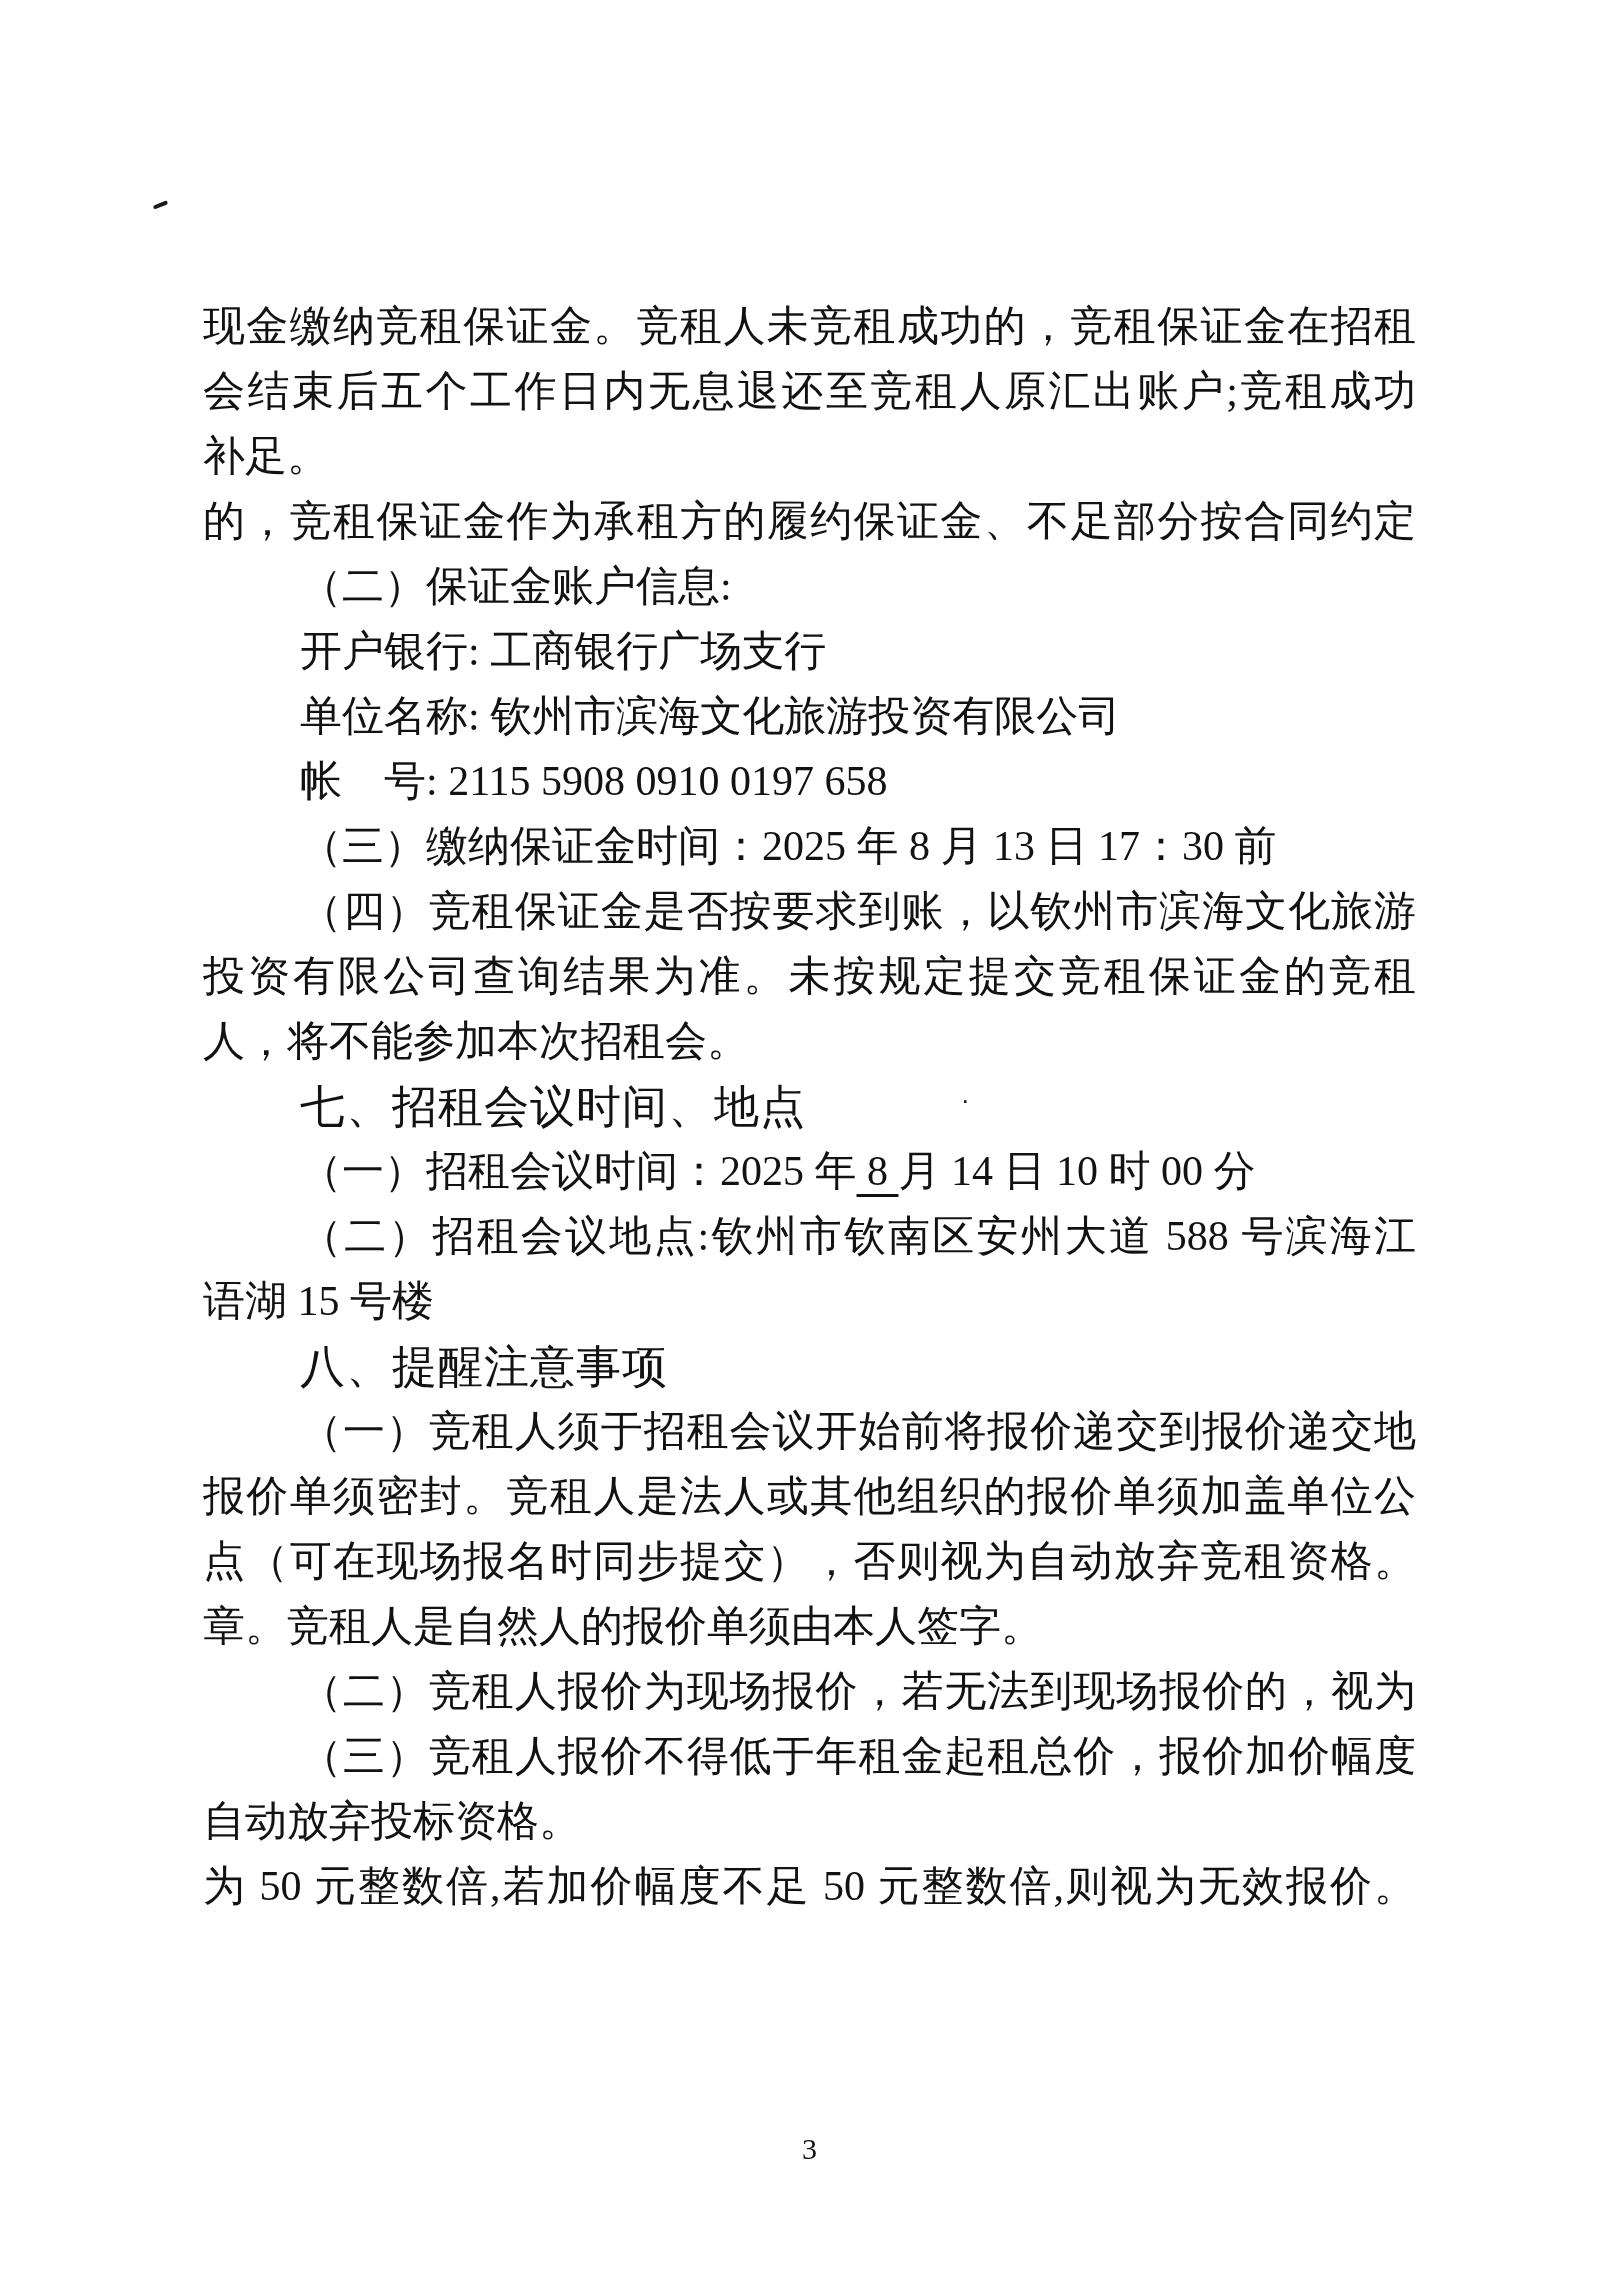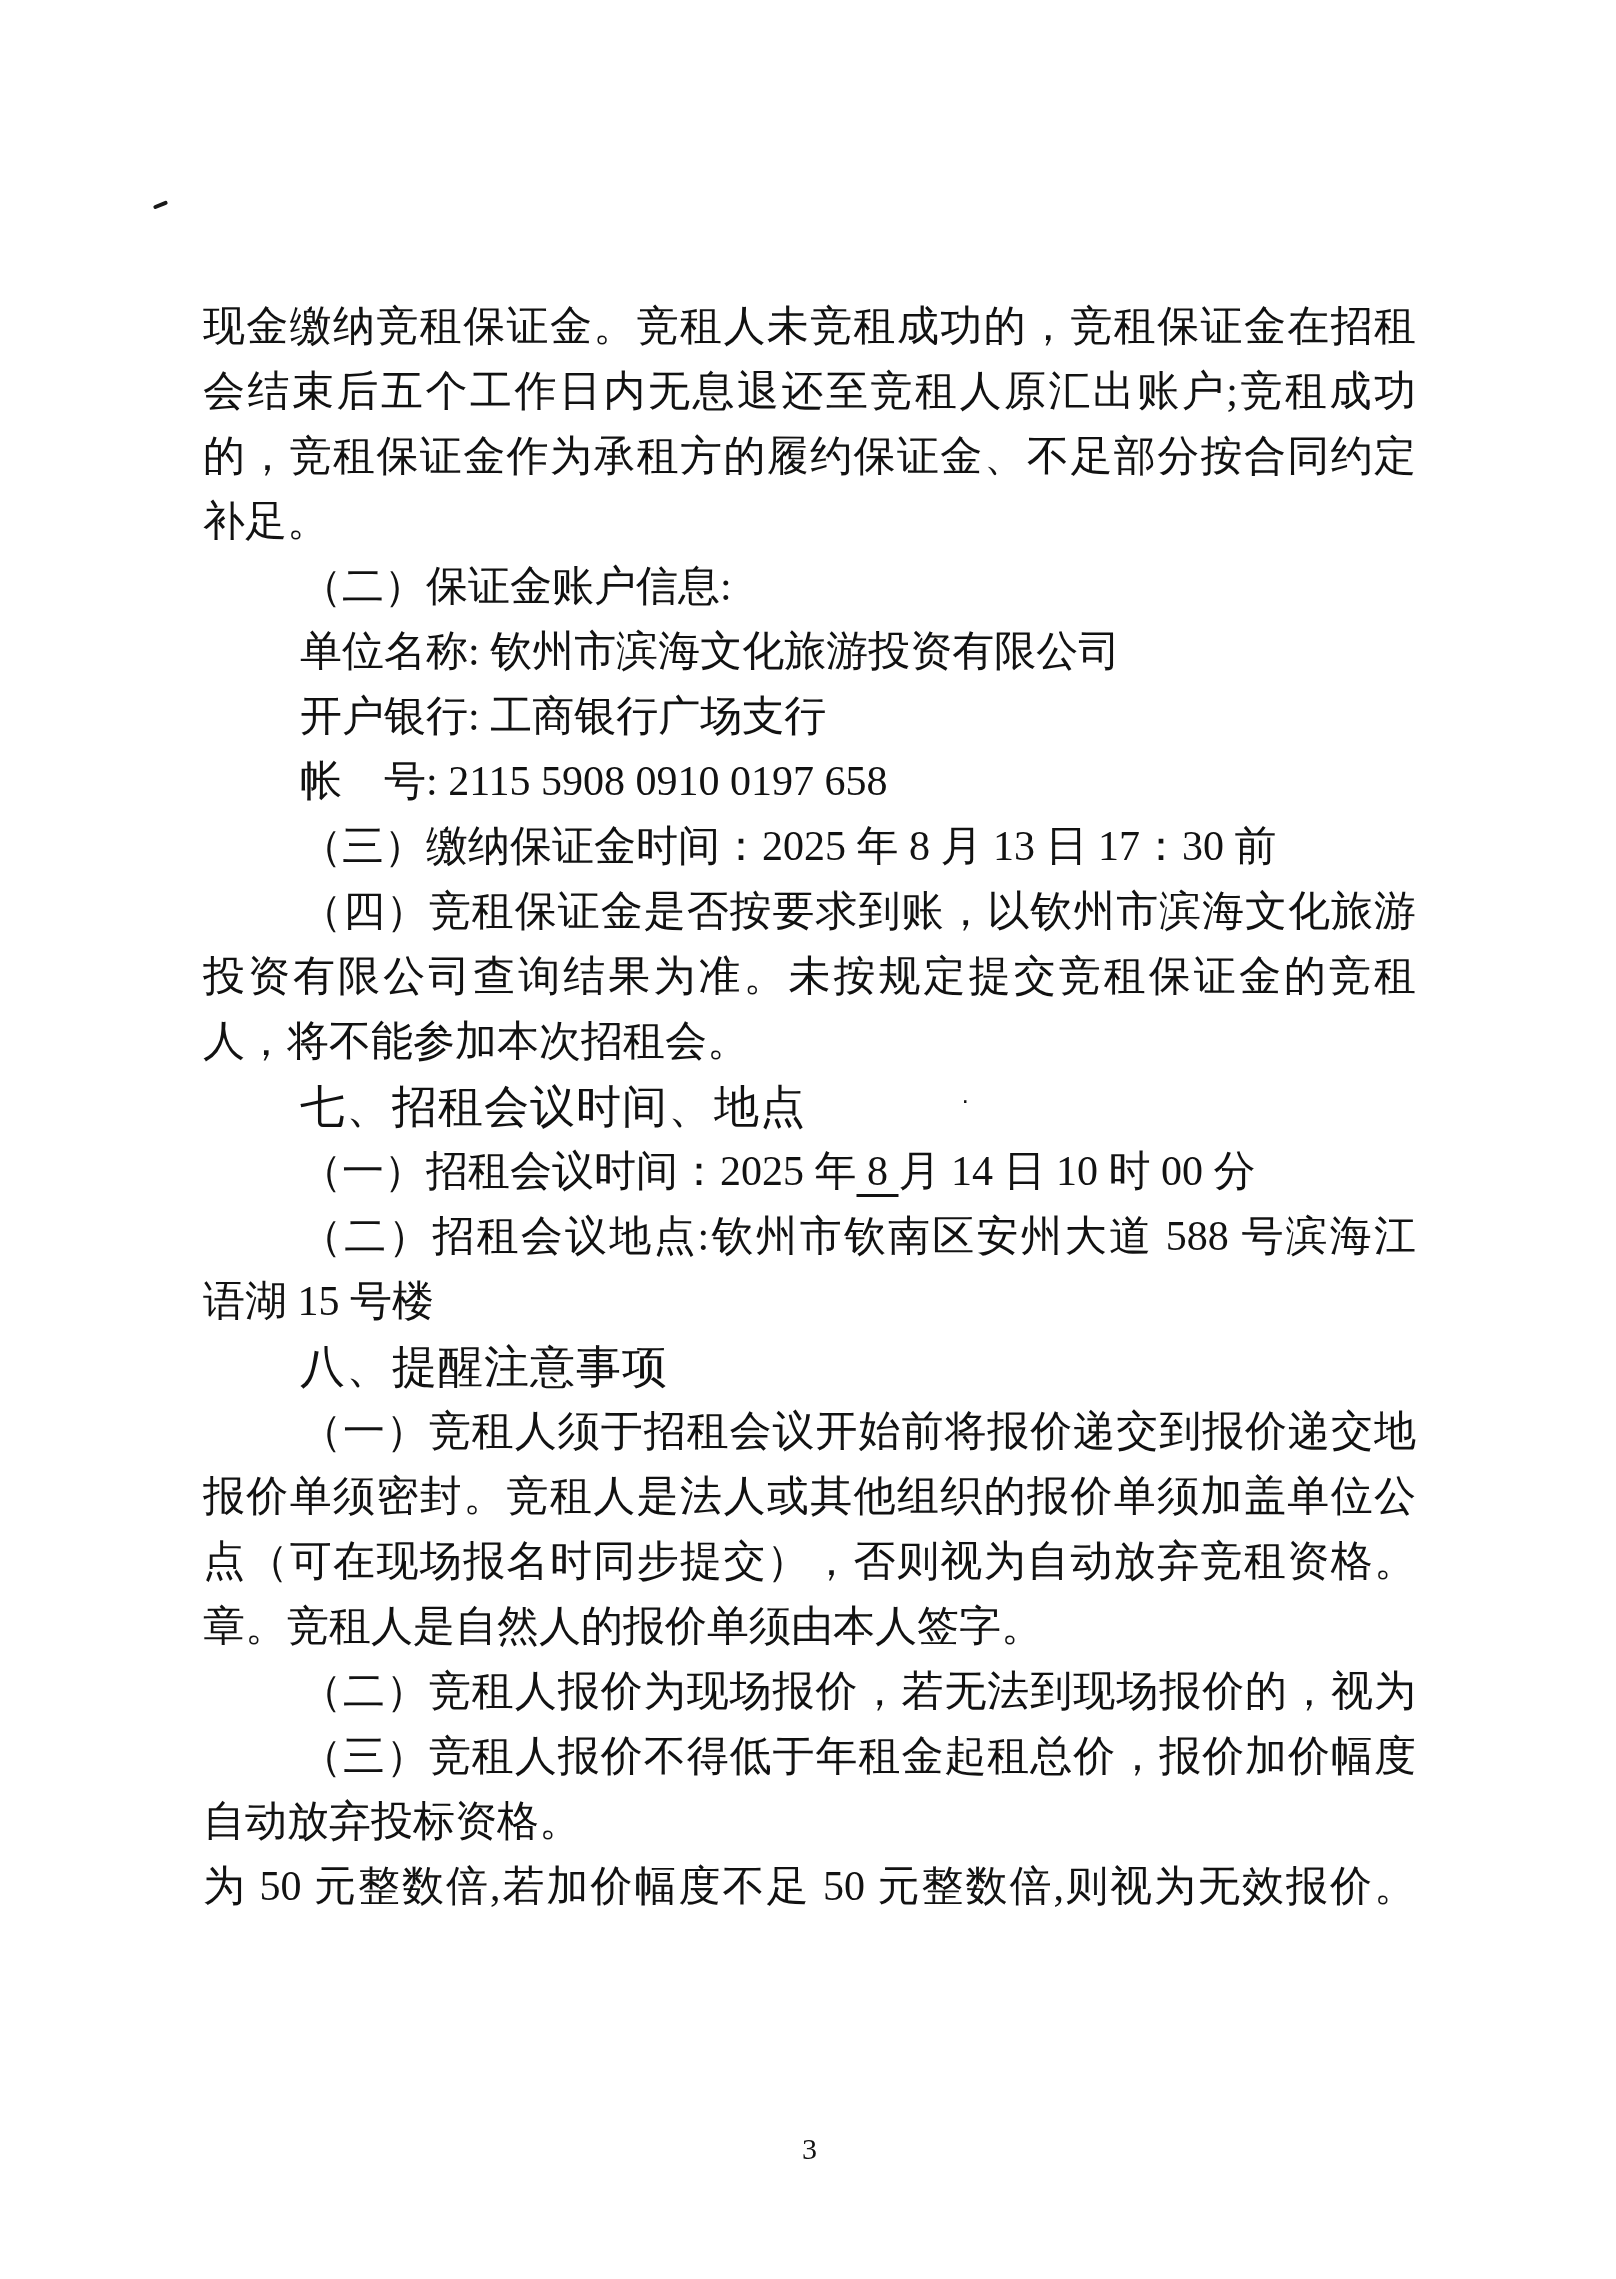--- a/index.html
+++ b/index.html
@@ -61,25 +61,25 @@
   }
 </style>
 </head>
 <body>
 
 <div class="page">
   <div class="stray-dash"></div>
   <div class="doc-body">
       <div class="line fill">现金缴纳竞租保证金。竞租人未竞租成功的，竞租保证金在招租</div>
       <div class="line fill">会结束后五个工作日内无息退还至竞租人原汇出账户;竞租成功</div>
+      <div class="line">补足。</div>
       <div class="line fill">的，竞租保证金作为承租方的履约保证金、不足部分按合同约定</div>
-      <div class="line">补足。</div>
       <div class="line indent">（二）保证金账户信息:</div>
+      <div class="line indent">开户银行: 工商银行广场支行</div>
       <div class="line indent">单位名称: 钦州市滨海文化旅游投资有限公司</div>
-      <div class="line indent">开户银行: 工商银行广场支行</div>
       <div class="line indent">帐　号: 2115 5908 0910 0197 658</div>
       <div class="line indent">（三）缴纳保证金时间：2025 年 8 月  13 日 17：30 前</div>
       <div class="line fill indent">（四）竞租保证金是否按要求到账，以钦州市滨海文化旅游</div>
       <div class="line fill">投资有限公司查询结果为准。未按规定提交竞租保证金的竞租</div>
       <div class="line">人，将不能参加本次招租会。</div>
       <div class="line heading indent">七、招租会议时间、地点<span class="hdot">·</span></div>
       <div class="line indent"><span>（一）招租会议时间：2025 年</span><span class="u"> 8 </span><span>月  14 日 10 时 00 分</span></div>
       <div class="line fill indent">（二）招租会议地点:钦州市钦南区安州大道 588 号滨海江</div>
       <div class="line">语湖 15 号楼</div>
       <div class="line heading indent">八、提醒注意事项</div>

